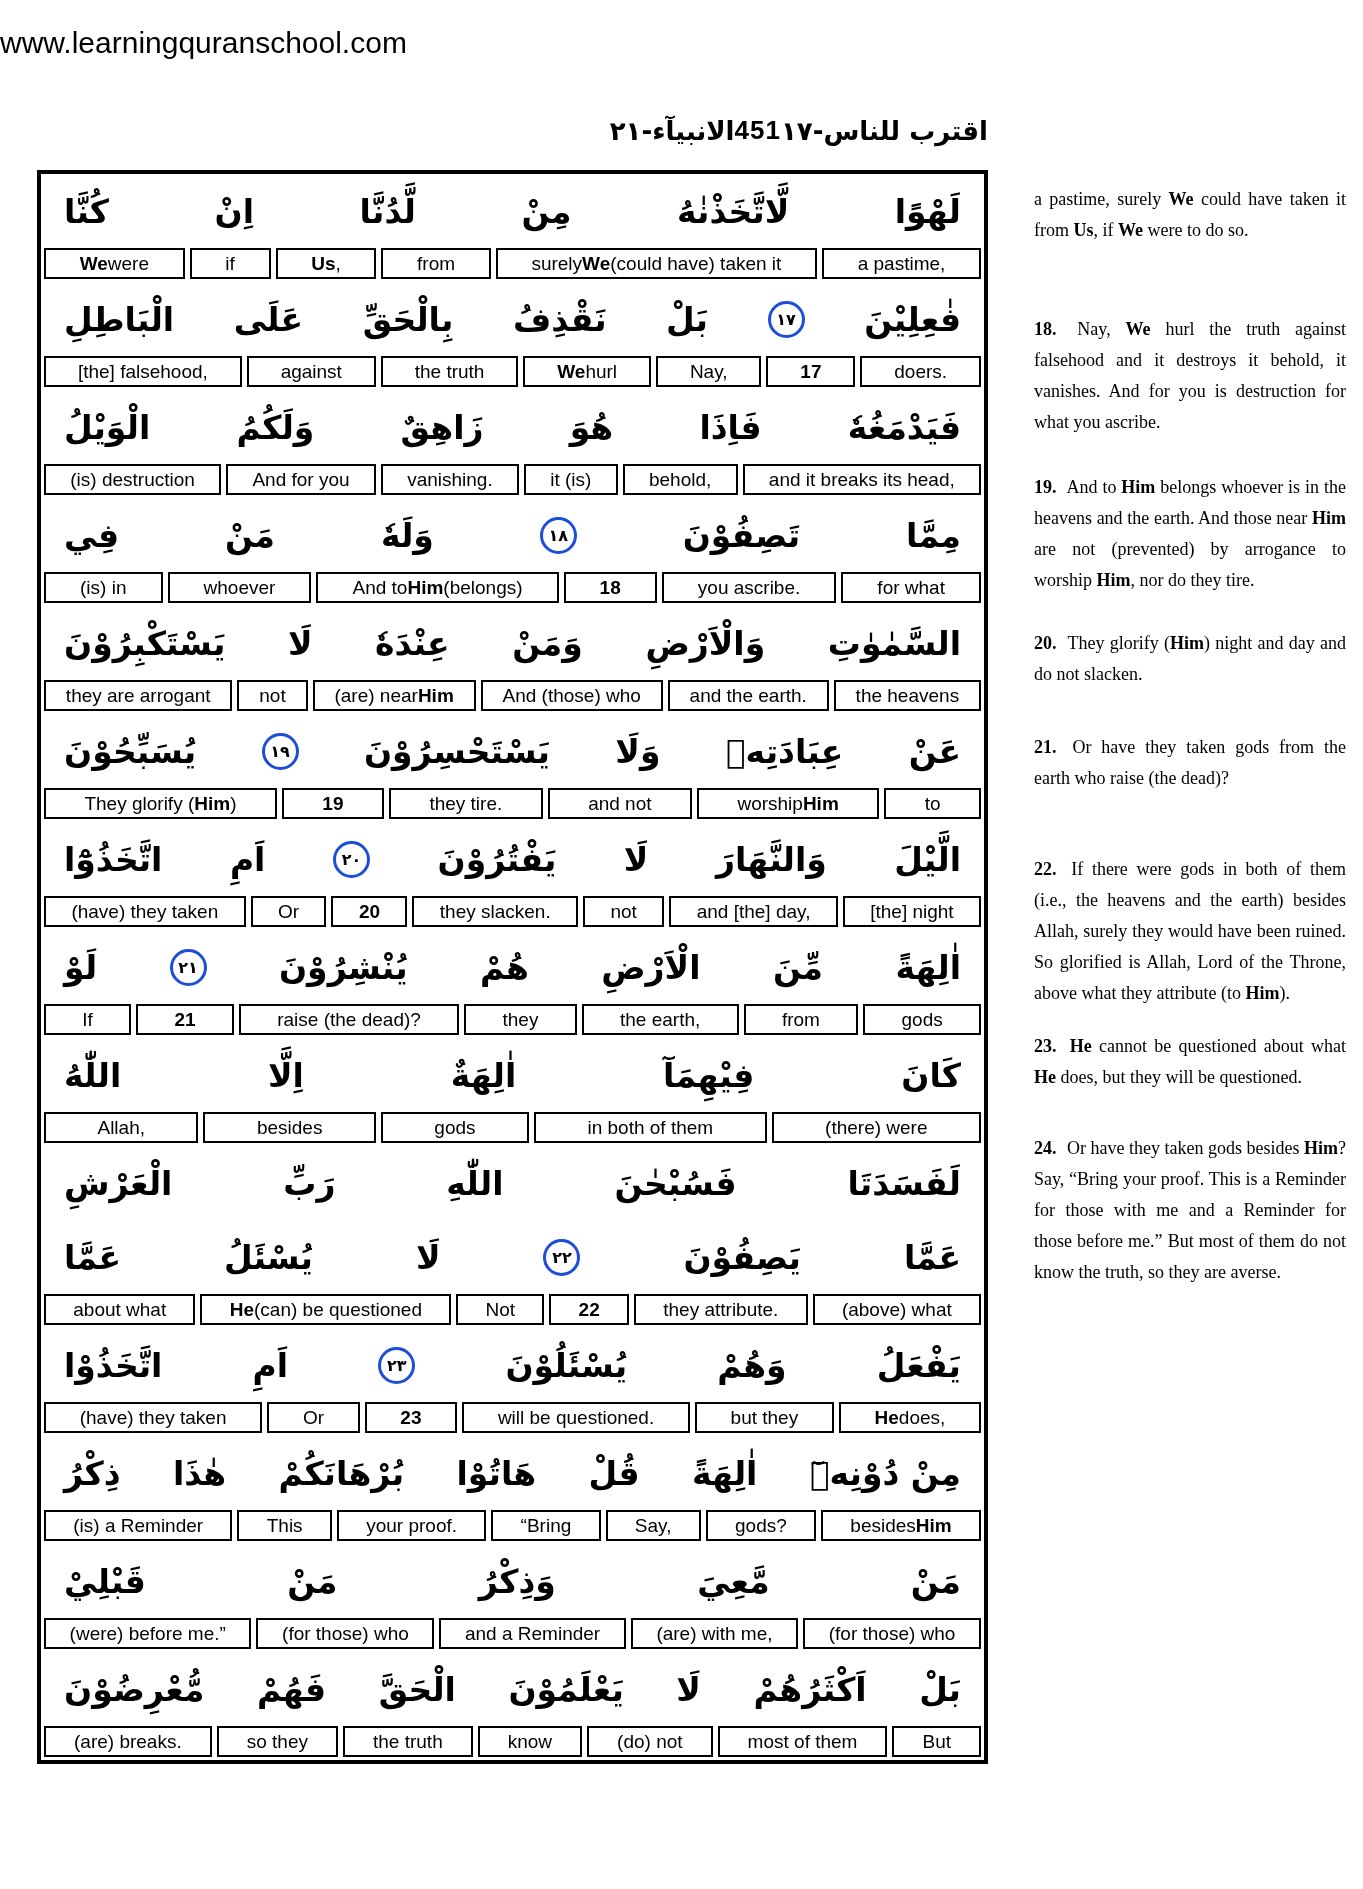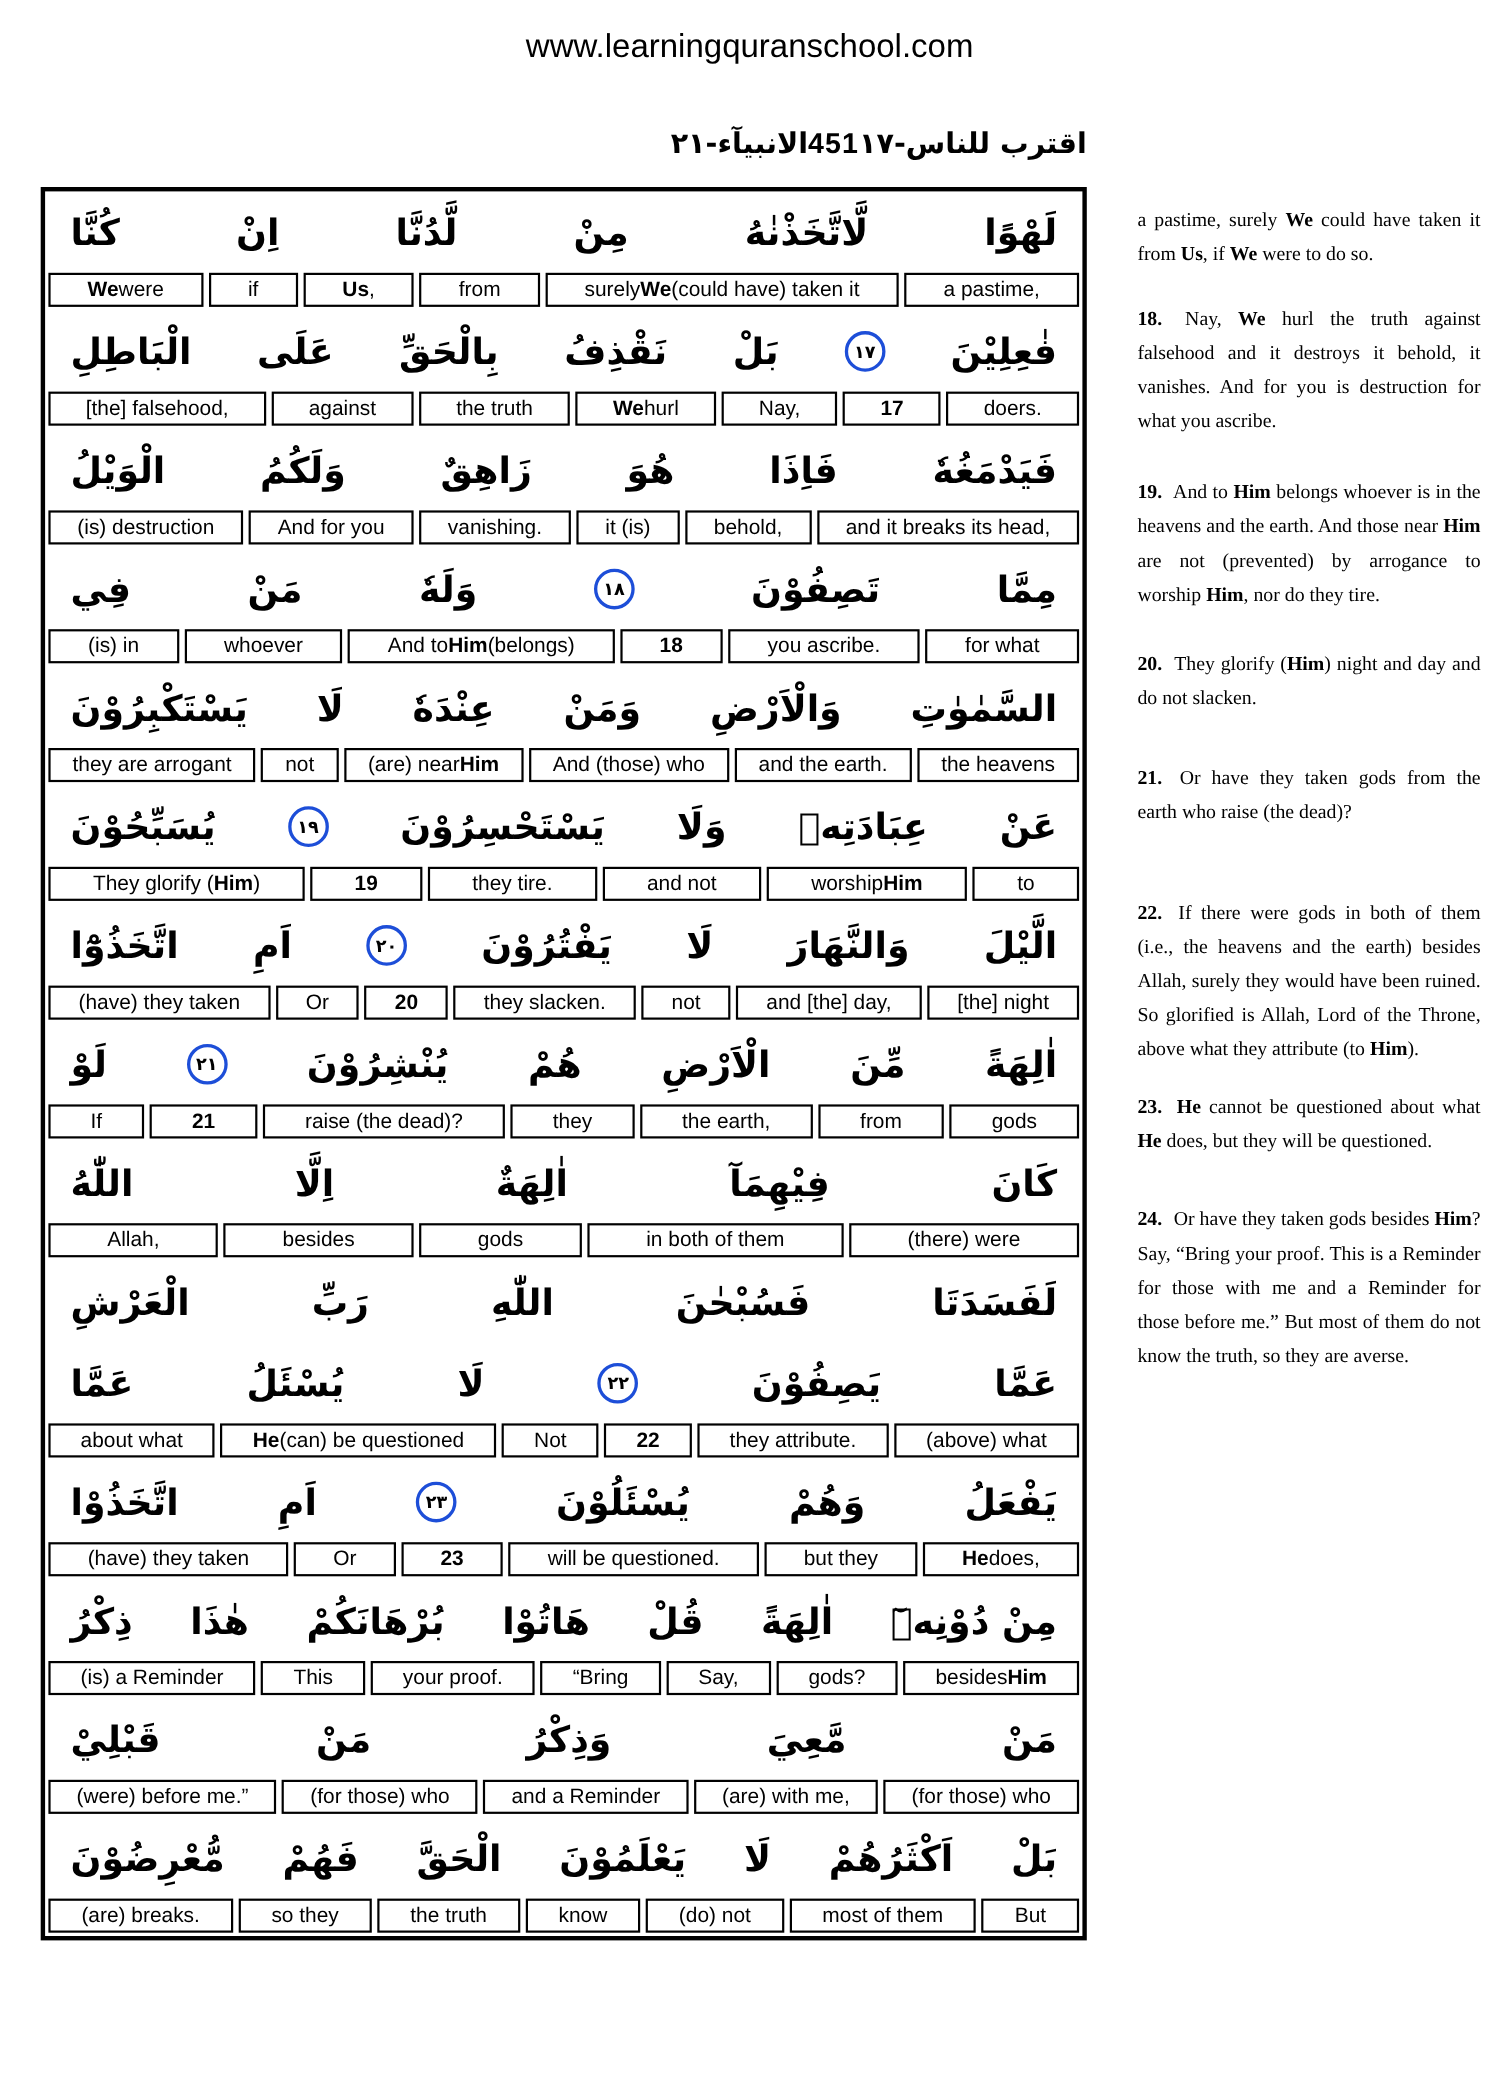--- a/index.html
+++ b/index.html
@@ -3,21 +3,21 @@
 <meta charset="utf-8">
 <style>
   html,body{margin:0;padding:0;}
   body{
     width:1363px;height:1889px;
     background:#ffffff;color:#000;
     font-family:"Liberation Sans",sans-serif;
     overflow:hidden;
   }
   .site-url{
-    text-align:center;
+    text-align:left;
     font-size:30px;
     padding-top:26px;
     font-family:"Liberation Sans",sans-serif;
   }
   .hdr{
     width:951px;margin:40px 0 0 37px;
     height:46px;
     display:flex;justify-content:flex-end;align-items:flex-end;
   }
   .hdr-ar{
@@ -336,21 +336,21 @@
           <div class="ecell">so they</div>
           <div class="ecell">the truth</div>
           <div class="ecell">know</div>
           <div class="ecell">(do) not</div>
           <div class="ecell">most of them</div>
           <div class="ecell">But</div>
         </div>
       </div>
     <div class="tcol">
         <p class="tpara" style="margin-top: 14px;">a pastime, surely <b>We</b> could have taken it from <b>Us</b>, if <b>We</b> were to do so.</p>
-        <p class="tpara" style="margin-top: 28px;"><b class="vnum">18.</b> Nay, <b>We</b> hurl the truth against falsehood and it destroys it behold, it vanishes. And for you is destruction for what you ascribe.</p>
+        <p class="tpara" style="margin-top: 68px;"><b class="vnum">18.</b> Nay, <b>We</b> hurl the truth against falsehood and it destroys it behold, it vanishes. And for you is destruction for what you ascribe.</p>
         <p class="tpara" style="margin-top: 34px;"><b class="vnum">19.</b> And to <b>Him</b> belongs whoever is in the heavens and the earth. And those near <b>Him</b> are not (prevented) by arrogance to worship <b>Him</b>, nor do they tire.</p>
         <p class="tpara" style="margin-top: 32px;"><b class="vnum">20.</b> They glorify (<b>Him</b>) night and day and do not slacken.</p>
         <p class="tpara" style="margin-top: 42px;"><b class="vnum">21.</b> Or have they taken gods from the earth who raise (the dead)?</p>
         <p class="tpara" style="margin-top: 60px;"><b class="vnum">22.</b> If there were gods in both of them (i.e., the heavens and the earth) besides Allah, surely they would have been ruined. So glorified is Allah, Lord of the Throne, above what they attribute (to <b>Him</b>).</p>
         <p class="tpara" style="margin-top: 22px;"><b class="vnum">23.</b> <b>He</b> cannot be questioned about what <b>He</b> does, but they will be questioned.</p>
         <p class="tpara" style="margin-top: 40px;"><b class="vnum">24.</b> Or have they taken gods besides <b>Him</b>? Say, “Bring your proof. This is a Reminder for those with me and a Reminder for those before me.” But most of them do not know the truth, so they are averse.</p>
       </div>
   </div>
 
 

